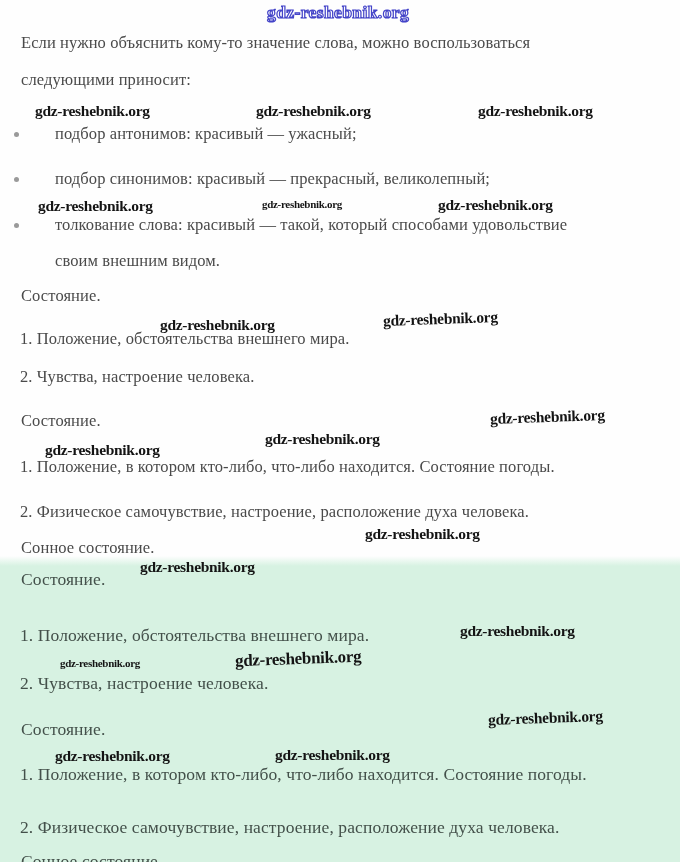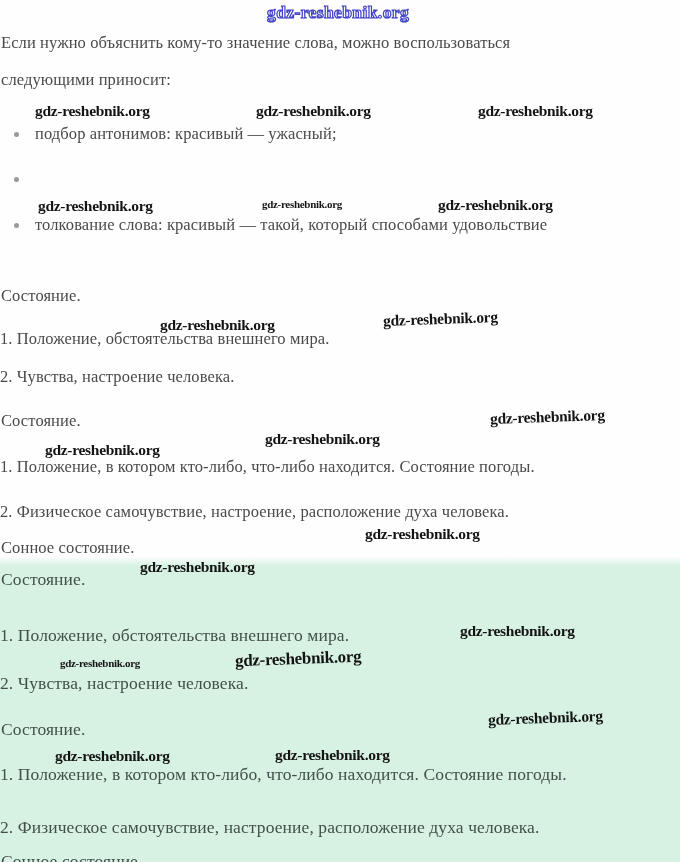--- a/index.html
+++ b/index.html
@@ -11,20 +11,21 @@
     font-family:Liberation Serif, serif;
   }
   
   .t{
     position:absolute;
     font-size:16.5px;
     line-height:1.2;
     letter-spacing:0.1px;
     color:#4a4a4a;
     white-space:nowrap;
+    padding-left:20px;
   }
   
   .t.g{
     font-size:17.5px;
     color:#43504a;
   }
   
   .wm{
     position:absolute;
     font-weight:700;
@@ -73,27 +74,29 @@
   <div class="t" style="left:1px;top:70px;">следующими приносит:</div>
 
   <div class="wm" style="left:35px;top:102px;">gdz-reshebnik.org</div>
   <div class="wm" style="left:256px;top:102px;">gdz-reshebnik.org</div>
   <div class="wm" style="left:478px;top:102px;">gdz-reshebnik.org</div>
 
   <div class="dot" style="left:14px;top:132px;"></div>
   <div class="t" style="left:35px;top:124px;text-align:center;">подбор антонимов: красивый — ужасный;</div>
 
   <div class="dot" style="left:14px;top:177px;"></div>
+  <div class="t" style="left:35px;top:169px;">подбор синонимов: красивый — прекрасный, великолепный;</div>
 
   <div class="wm" style="left:38px;top:197px;">gdz-reshebnik.org</div>
   <div class="wm small" style="left:262px;top:198px;">gdz-reshebnik.org</div>
   <div class="wm" style="left:438px;top:196px;">gdz-reshebnik.org</div>
 
   <div class="dot" style="left:14px;top:223px;"></div>
   <div class="t" style="left:35px;top:215px;">толкование слова: красивый — такой, который способами удовольствие</div>
+  <div class="t" style="left:35px;top:251px;">своим внешним видом.</div>
 
   <div class="t" style="left:1px;top:286px;">Состояние.</div>
   <div class="wm" style="left:160px;top:316px;">gdz-reshebnik.org</div>
   <div class="wm tilt" style="left:383px;top:310px;">gdz-reshebnik.org</div>
   <div class="t" style="left:0px;top:329px;">1. Положение, обстоятельства внешнего мира.</div>
   <div class="t" style="left:0px;top:367px;">2. Чувства, настроение человека.</div>
 
   <div class="t" style="left:1px;top:411px;">Состояние.</div>
   <div class="wm tilt" style="left:490px;top:408px;">gdz-reshebnik.org</div>
   <div class="wm" style="left:265px;top:430px;">gdz-reshebnik.org</div>

